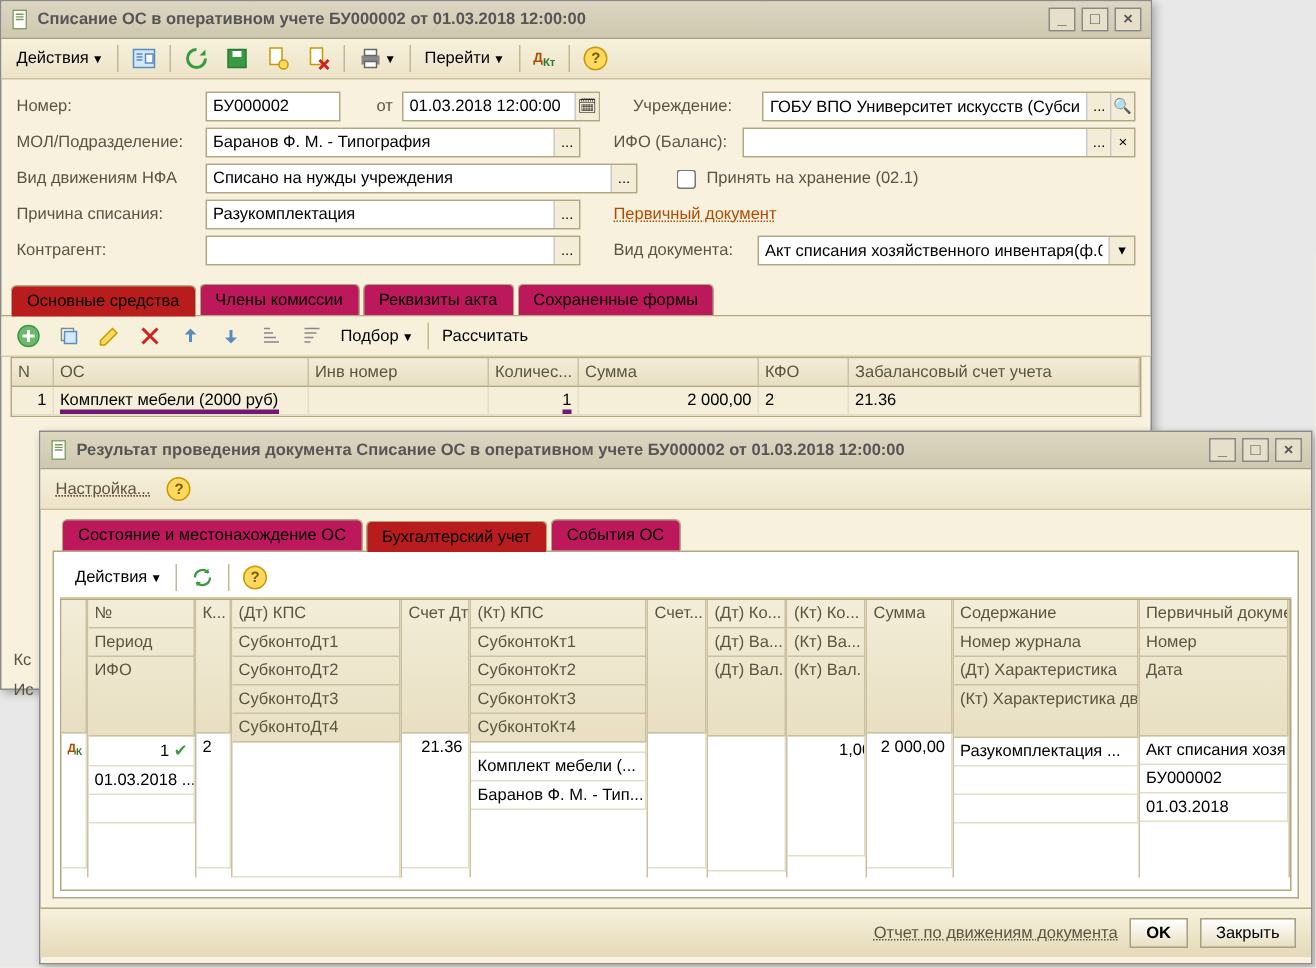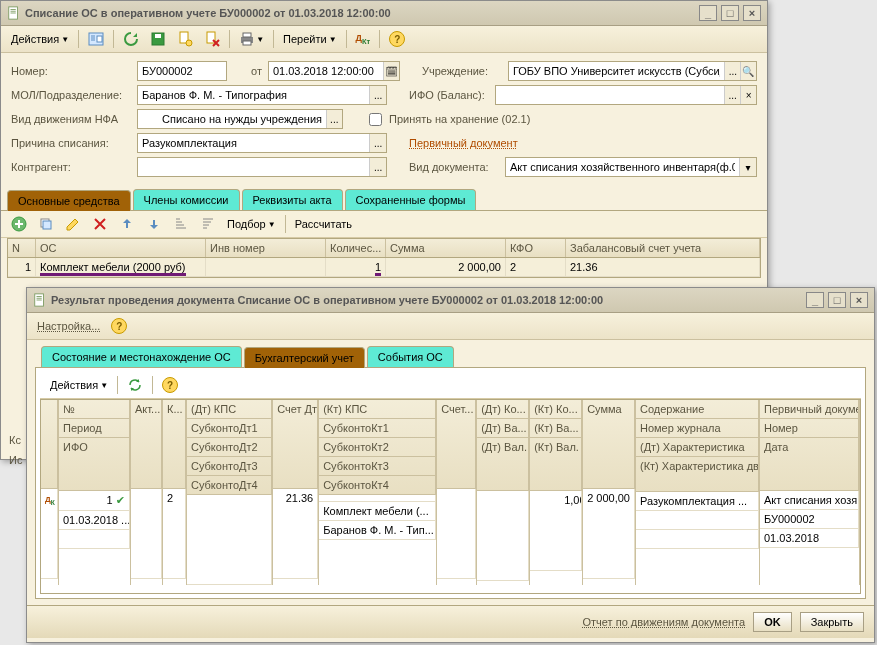--- a/index.html
+++ b/index.html
@@ -45,22 +45,22 @@
   .tb-sep { width:1px; height:18px; background:#c2b895; margin:0 2px;}
   .ico { width:16px; height:16px; display:inline-block; }
   .form-area { padding: 8px 10px; }
   .form-row { display:flex; align-items:center; margin-bottom:4px; gap:6px;}
   .label { color:#5b5540; font-size:11px; }
   .field { display:flex; align-items:center; border:1px solid #b2a77f; background:#fff; height:20px; }
   .field input { border:none; outline:none; padding:2px 4px; font-size:11px; width:100%; background:transparent;}
   .field .f-btn { width:18px; height:18px; border-left:1px solid #ccc; display:flex; align-items:center; justify-content:center; font-size:10px; cursor:pointer; background:#f3edd8;}
   .link-red { color:#b04c00; text-decoration: underline dotted; cursor:pointer;}
   .tabs { display:flex; border-bottom:1px solid #b2a77f; padding-left:6px;}
-  .tab { padding:4px 10px; background:#5eead4; border:1px solid #b2a77f; border-bottom:none; margin-right:2px; border-radius:4px 4px 0 0; cursor:pointer; font-size:11px;}
-  .tab.active { background:#a16207; font-weight:normal; position:relative; top:1px;}
+  .tab { padding:4px 10px; background:#be185d; border:1px solid #b2a77f; border-bottom:none; margin-right:2px; border-radius:4px 4px 0 0; cursor:pointer; font-size:11px;}
+  .tab.active { background:#b91c1c; font-weight:normal; position:relative; top:1px;}
   .subtoolbar { padding:3px 6px; display:flex; align-items:center; gap:3px; background:#f7f1dc; border-bottom:1px solid #d6caa5;}
   .grid { border:1px solid #b2a77f; margin:0 6px 6px 6px; background:#fff;}
   .grid-header { display:flex; background:linear-gradient(#f3edd8,#e8dfc2); border-bottom:1px solid #b2a77f;}
   .gh-cell { padding:3px 4px; border-right:1px solid #cbc09f; font-size:11px; color:#5b5540; overflow:hidden; white-space:nowrap;}
   .grid-row { display:flex; border-bottom:1px solid #e4ddc7;}
   .grid-row.sel { background:#f5efd9;}
   .gr-cell { padding:3px 4px; border-right:1px solid #e4ddc7; font-size:11px; overflow:hidden; white-space:nowrap;}
   .red-underline { border-bottom:5px solid #701a75;}
   .multigrid { display:flex; font-size:11px;}
   .multigrid .col-block { border-right:1px solid #cbc09f;}
@@ -179,21 +179,21 @@
         </div>
       <span class="label" style="margin-left:16px; width:80px;">ИФО (Баланс):</span>
       <div class="field" style="flex:1;">
           <input value="" style="">
           <div class="f-btn">...</div>
           <div class="f-btn">×</div>
         </div>
     </div>
     <div class="form-row">
       <span class="label" style="width:120px;">Вид движениям НФА</span>
-      <div class="field" style="width:206px;padding-left:20px;">
+      <div class="field" style="width:288px;">
           <input value="Списано на нужды учреждения" style="">
           <div class="f-btn">...</div>
         </div>
       <label style="margin-left:16px; display:flex; align-items:center; gap:4px;">
           <input type="checkbox" style="">
           <span class="label">Принять на хранение (02.1)</span>
         </label>
     </div>
     <div class="form-row">
       <span class="label" style="width:120px;">Причина списания:</span>
@@ -366,26 +366,20 @@
             <div class="mg-head">
               <div class="mg-head-cell">№</div>
               <div class="mg-head-cell">Период</div>
               <div class="mg-head-cell" style="height:53px;">ИФО</div>
             </div>
             <div class="mg-data-cell" style="text-align:right;"><span>1</span> <span style="color:#3a9a40;">✔</span></div>
             <div class="mg-data-cell">01.03.2018 ...</div>
             <div class="mg-data-cell">&nbsp;</div>
           </div>
 
-          <div class="col-block" style="width:32px;">
-            <div class="mg-head">
-                <div class="mg-head-cell" style="height:89px;">Акт...</div>
-              </div>
-            <div class="mg-data-cell" style="height:90px;">&nbsp;</div>
-          </div>
 
           <div class="col-block" style="width:24px;">
             <div class="mg-head">
                 <div class="mg-head-cell" style="height:89px;">К...</div>
               </div>
             <div class="mg-data-cell" style="height:90px;">2</div>
           </div>
 
           <div class="col-block" style="width:118px;">
             <div class="mg-head">

